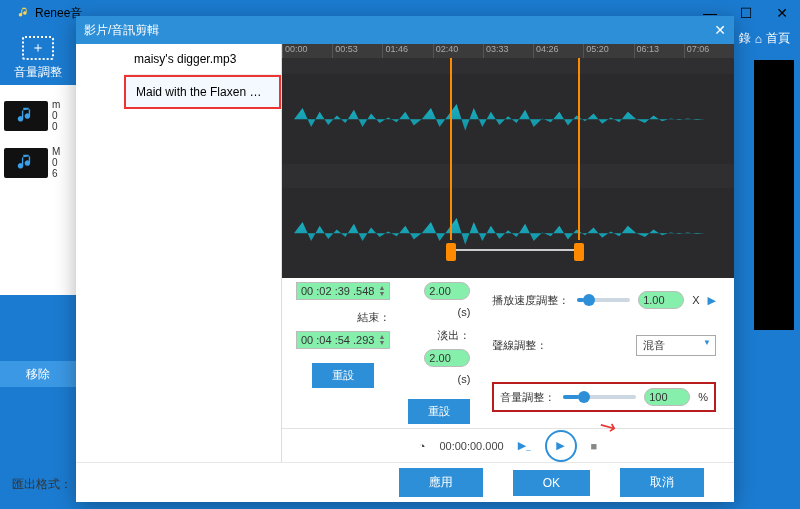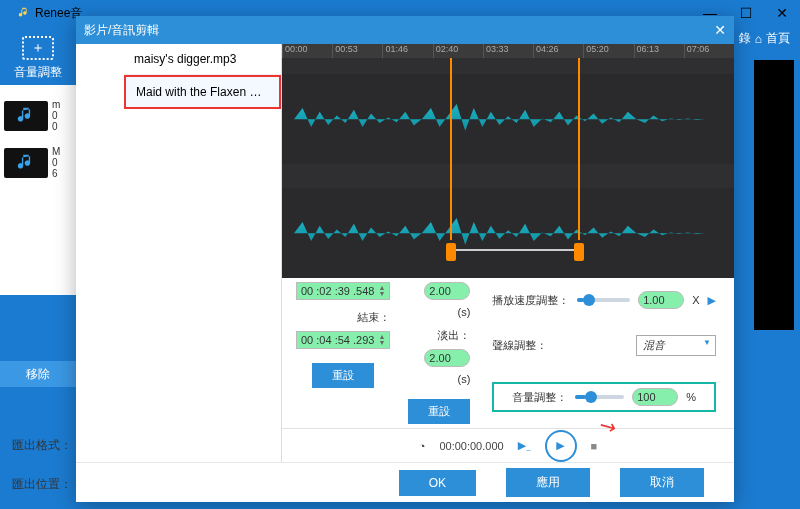--- a/index.html
+++ b/index.html
@@ -47,23 +47,23 @@
   .field{ display:flex; align-items:flex-end; gap:6px;flex-direction:column;}
   .input-box{ border:1px solid #bbb; padding:2px 4px; font-size:11px; display:flex; align-items:center; background:#86efac;}
   .input-box .spin{ display:flex; flex-direction:column; margin-left:4px; font-size:7px; line-height:6px; color:#666;}
   .small-in{ width:46px;border-radius:9px; }
   .reset-btn{ background:#2d8fd8; color:#fff; border:none; padding:5px 20px; font-size:11px; align-self:center; cursor:pointer; margin-top:4px;}
   .right-ctrls{ flex:1; border:2px solid transparent; padding:2px;}
   .right-ctrls .rrow{ display:flex; align-items:center; gap:8px; margin-bottom:12px;margin-top:26px;}
   .rslider{ flex:1; height:4px; background:#cdd7e2; position:relative; border-radius:2px;}
   .rslider .fill{ position:absolute; left:0; top:0; bottom:0; background:#2d8fd8; border-radius:2px;}
   .rslider .knob{ position:absolute; top:-4px; width:12px; height:12px; background:#2d8fd8; border-radius:50%;}
-  .combo{ border:1px solid #aaa; padding:2px 16px 2px 6px; font-size:11px; position:relative; min-width:80px;font-style:italic;}
+  .combo{ border:1px solid #aaa; padding:2px 16px 2px 6px; font-size:11px; position:relative; min-width:80px;}
   .combo:after{ content:'▼'; position:absolute; right:4px; top:2px; font-size:8px; color:#2d8fd8;}
-  .vol-row{ border:2px solid #14b8a6; padding:4px 18px; margin-top:-4px;}
+  .vol-row{ border:2px solid #b91c1c; padding:4px 6px; margin-top:-4px;}
   .arrow-ann{ position:absolute; right:118px; top:398px; color:#e33; font-size:20px; transform:rotate(-30deg);}
   .playback-bar{ height:42px; border-top:1px solid #e2e2e2; display:flex; align-items:center; gap:14px; padding:0 14px; font-size:11px; color:#444;}
   .play-circle{ width:32px; height:32px; border:2px solid #2d8fd8; border-radius:50%; display:flex; align-items:center; justify-content:center; color:#2d8fd8; cursor:pointer;}
   .dialog-footer{ height:40px; border-top:1px solid #e7e7e7; display:flex; justify-content:flex-end; align-items:center; gap:30px; padding-right:30px;}
   .dlg-btn{ background:#2d8fd8; color:#fff; border:none; padding:6px 30px; font-size:12px; cursor:pointer;}
   svg{ display:block;}
 </style>
 </head>
 <body>
 
@@ -119,21 +119,20 @@
       <div class="home-top">
         <span>錄</span>
         <span>⌂</span>
         <span>首頁</span>
       </div>
       <div class="dark-video"></div>
     </div>
   </div>
   <div class="export-rows">
     <div><span>匯出格式：</span></div>
-    <div><span>匯出位置：</span></div>
   </div>
 </div>
 
 <div class="dialog">
   <div class="dialog-title">
     <span>影片/音訊剪輯</span>
     <span class="close">✕</span>
   </div>
   <div class="dialog-body">
     <div class="file-list">
@@ -243,18 +242,18 @@
         <span>◔</span>
         <span>00:00:00.000</span>
         <span style="color:#2d8fd8">▶<span style="font-size:8px">_</span></span>
         <div class="play-circle">▶</div>
         <span style="color:#888">■</span>
         <div style="flex:1"></div>
       </div>
     </div>
   </div>
   <div class="dialog-footer">
+    <button class="dlg-btn">應用</button>
     <button class="dlg-btn">OK</button>
-    <button class="dlg-btn">應用</button>
     <button class="dlg-btn">取消</button>
   </div>
   <div class="arrow-ann">↘</div>
 </div>
 
 </body></html>

